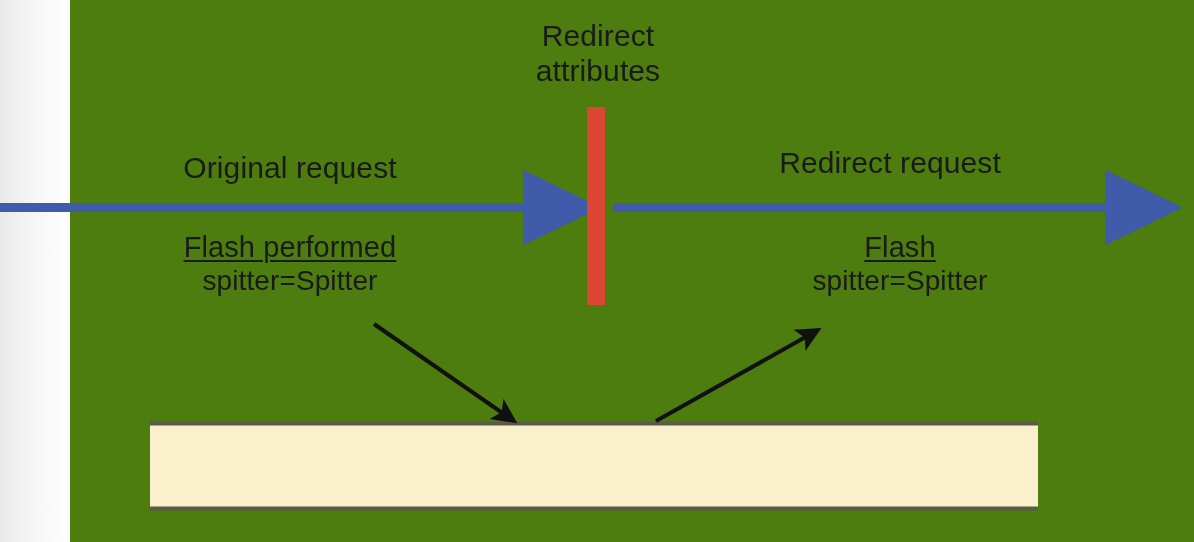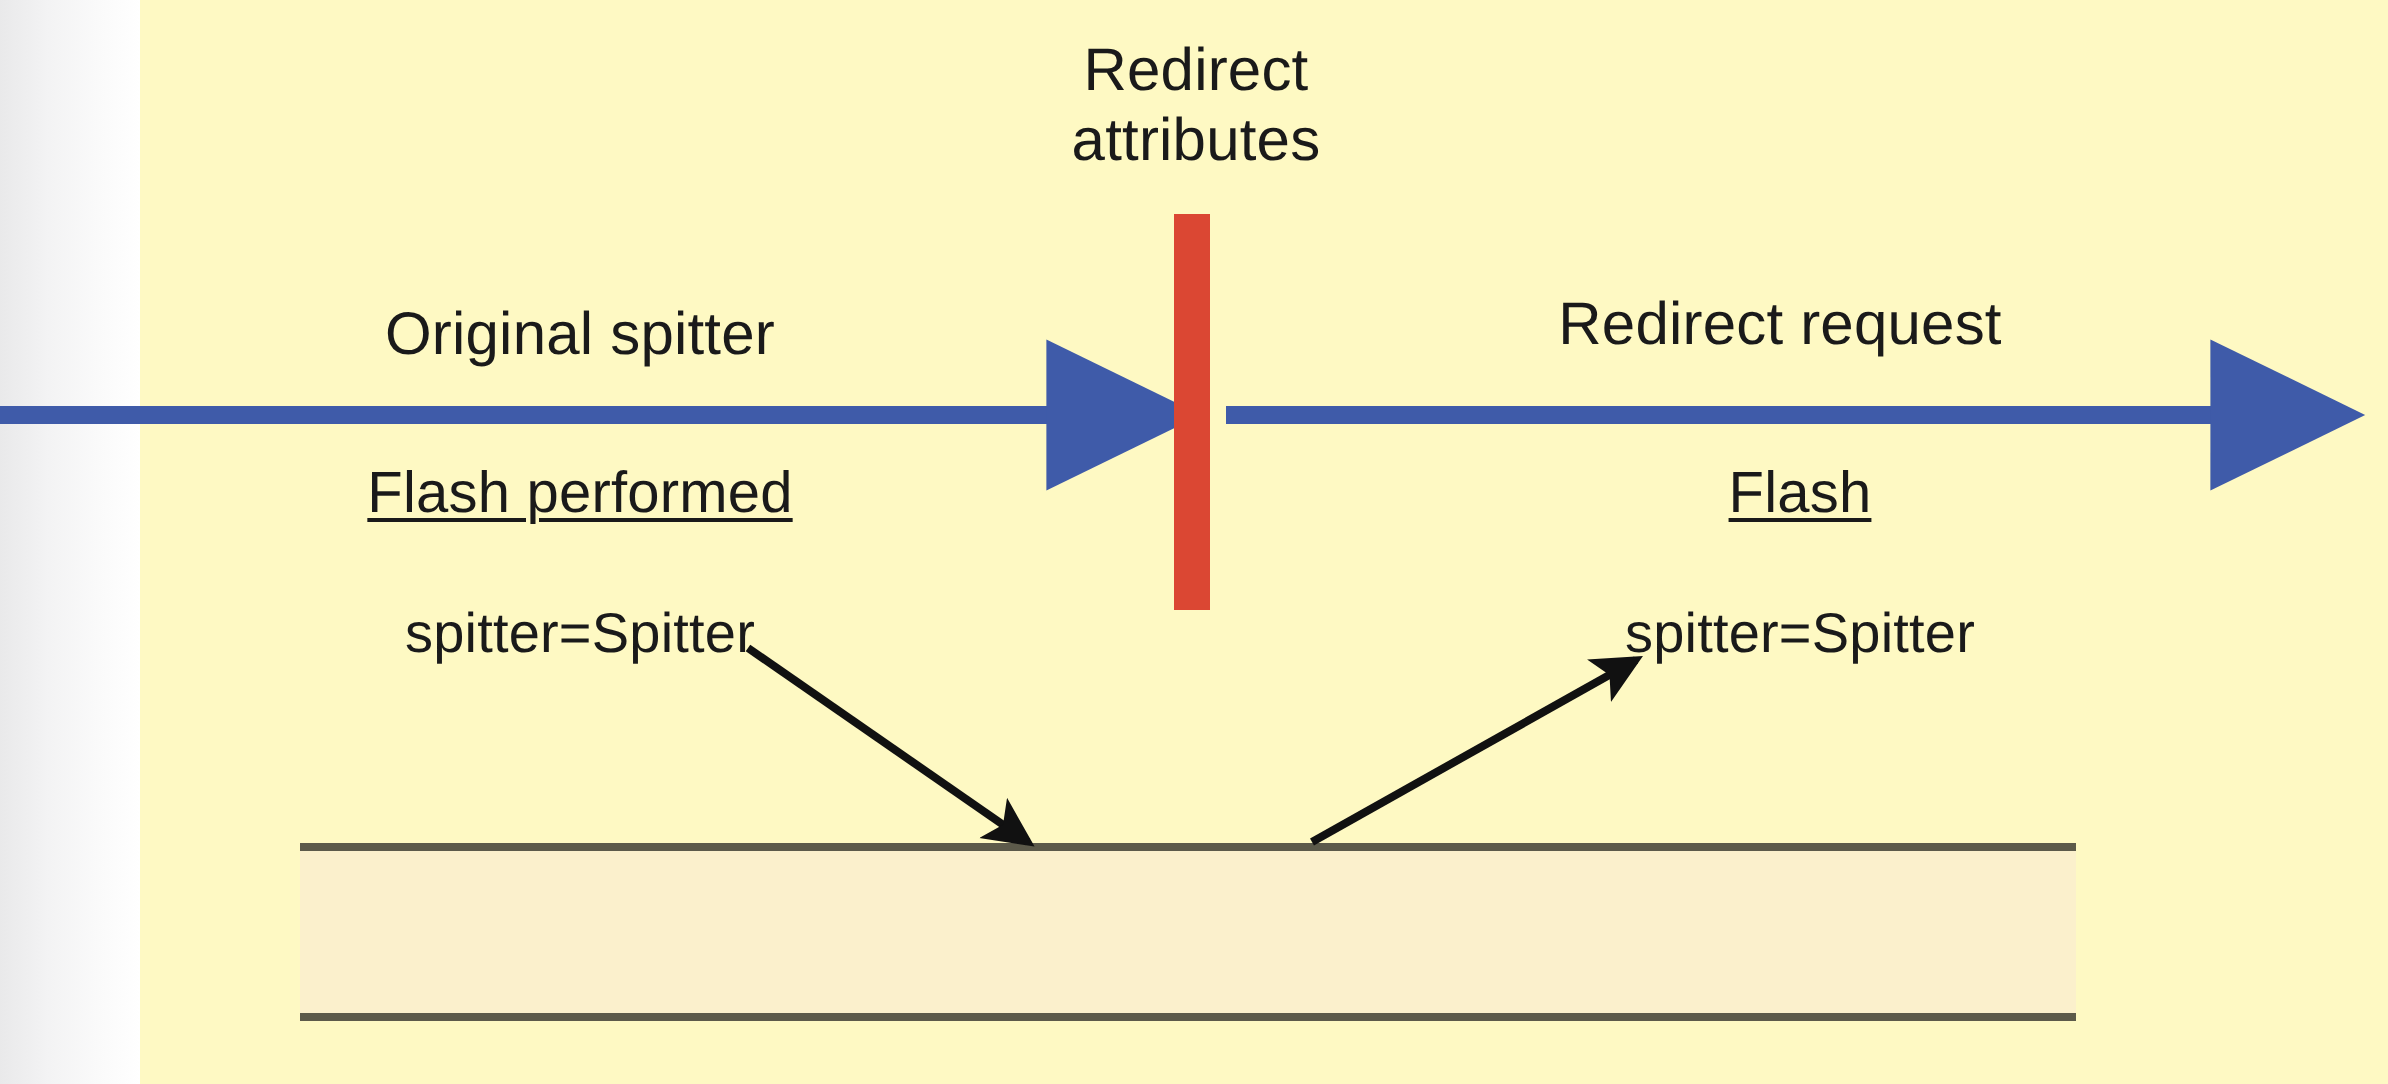--- a/index.html
+++ b/index.html
@@ -7,21 +7,21 @@
     padding: 0;
     background: #ffffff;
   }
   body {
     font-family: "Liberation Sans", sans-serif;
   }
   #canvas {
     position: relative;
     width: 1194px;
     height: 542px;
-    background: #fef9c3;
+    background: #4d7c0f;
     overflow: hidden;
   }
   
   #left-shade {
     position: absolute;
     left: 0; top: 0;
     width: 70px; height: 542px;
     background: linear-gradient(to right, #e9e9ea 0%, #f3f3f4 35%, #fafafa 70%, #ffffff 100%);
     pointer-events: none;
   }
@@ -71,21 +71,21 @@
     width: 500px;
     font-size: 29px;
   }
   #model-block {
     left: 660px;
     top: 230px;
     width: 480px;
     font-size: 29px;
   }
   .blk-line { display: block; }
-  .blk-line.sub { font-size: 28px; margin-top: 36px; }
+  .blk-line.sub { font-size: 28px; }
 
   #session-label {
     left: 150px;
     top: 448px;
     width: 888px;
     font-size: 31px;
   }
 </style>
 </head>
 <body>
@@ -117,21 +117,21 @@
     <line x1="374" y1="324" x2="514" y2="421" stroke="#111111" stroke-width="4" marker-end="url(#black-head)"></line>
 
     <line x1="656" y1="421" x2="818" y2="330" stroke="#111111" stroke-width="4" marker-end="url(#black-head)"></line>
   </svg>
 
   <div class="lbl" id="redirect-performed">
     <span class="ln">Redirect</span>
     <span class="ln">attributes</span>
   </div>
 
-  <div class="lbl" id="original-request">Original spitter</div>
+  <div class="lbl" id="original-request">Original request</div>
 
   <div class="lbl" id="redirect-request">Redirect request</div>
 
   <div class="lbl" id="flash-block">
     <span class="blk-line lbl-u">Flash performed</span>
     <span class="blk-line sub">spitter=Spitter</span>
   </div>
 
   <div class="lbl" id="model-block">
     <span class="blk-line lbl-u">Flash</span>

